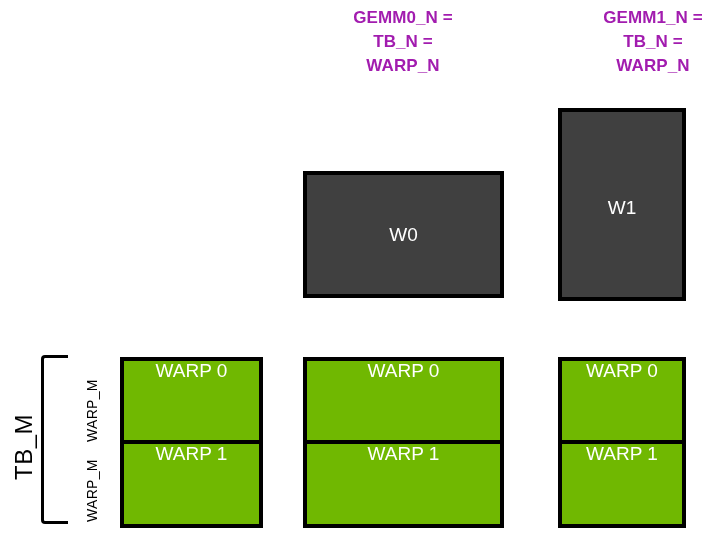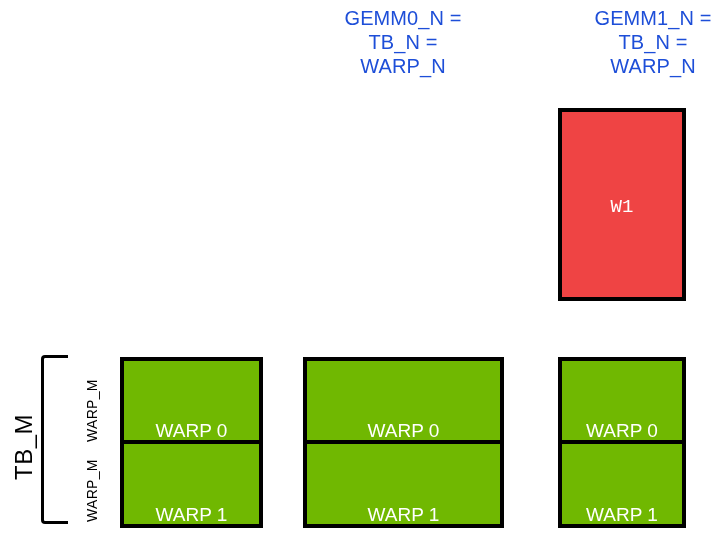--- a/index.html
+++ b/index.html
@@ -17,25 +17,26 @@
     width: 720px;
     height: 540px;
     background: #ffffff;
     overflow: hidden;
   }
 
   
   .col-caption {
     position: absolute;
     text-align: center;
-    color: #1d4ed8;
-    font-size: 20px;
+    color: #a21caf;
+    font-size: 17px;
     line-height: 24px;
     white-space: pre-line;
     letter-spacing: 0.1px;
+    font-weight: bold;
   }
   #caption-gemm0 {
     left: 303px;
     top: 6px;
     width: 200px;
   }
   #caption-gemm1 {
     left: 588px;
     top: 6px;
     width: 130px;
@@ -53,22 +54,21 @@
   .block .block-label {
     color: #ffffff;
     font-size: 19px;
     line-height: 1;
     text-align: center;
     user-select: none;
   }
 
   
   .block.blue {
-    background: #ef4444;
-    font-family: Liberation Mono, monospace;
+    background: #404040;
   }
   #tile-w0 {
     left: 303px;
     top: 171px;
     width: 201px;
     height: 127px;
   }
   #tile-w1 {
     left: 558px;
     top: 108px;
@@ -88,21 +88,21 @@
     height: 171px;
     display: flex;
     flex-direction: column;
   }
   .warp-cell {
     box-sizing: border-box;
     flex: 1 1 50%;
     background: #70B801;
     border: 4px solid #000000;
     display: flex;
-    align-items: flex-end;
+    align-items: flex-start;
     justify-content: center;
   }
   .warp-cell + .warp-cell {
     border-top-width: 2px;
     margin-top: -2px;
   }
   .warp-cell .warp-label {
     color: #ffffff;
     font-size: 19px;
     line-height: 1;
@@ -163,20 +163,23 @@
 <div id="canvas">
 
   <div class="col-caption" id="caption-gemm0">GEMM0_N =
 TB_N =
 WARP_N</div>
 
   <div class="col-caption" id="caption-gemm1">GEMM1_N =
 TB_N =
 WARP_N</div>
 
+  <div class="block blue" id="tile-w0">
+    <span class="block-label">W0</span>
+  </div>
 
   <div class="block blue" id="tile-w1">
     <span class="block-label">W1</span>
   </div>
 
   <div class="warp-column" id="warp-col-0">
     <div class="warp-cell">
       <span class="warp-label">WARP 0</span>
     </div>
     <div class="warp-cell">

